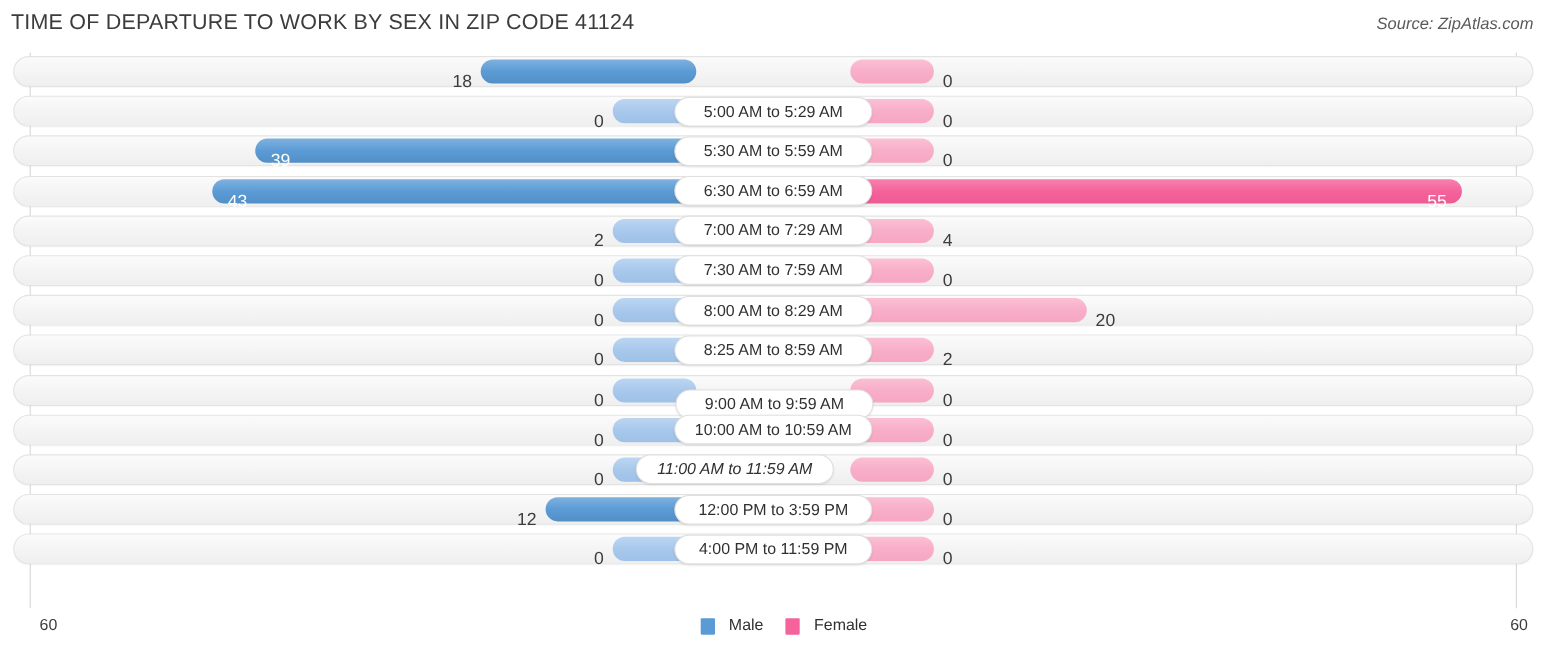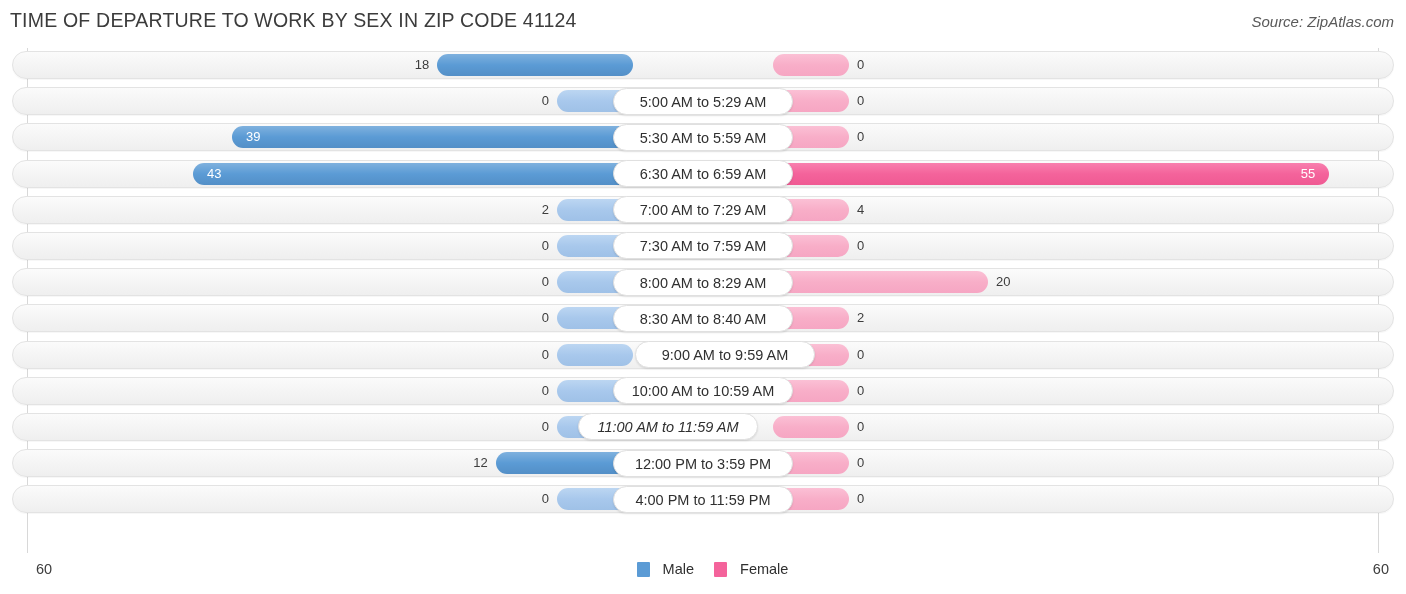--- a/index.html
+++ b/index.html
@@ -107,24 +107,24 @@
   .bar.female {
     background: linear-gradient(to bottom, #f87fae 0%, #f4639b 50%, #ef5a93 100%);
   }
   .bar.female.light {
     background: linear-gradient(to bottom, #fbc0d5 0%, #f8aec8 50%, #f6a6c3 100%);
   }
 
   
   .val {
     position: absolute;
-    top: 6px;
+    top: 16px;
     height: 22px;
     line-height: 22px;
-    font-size: 13px;
+    font-size: 16px;
     color: #3d3d3d;
     white-space: nowrap;
   }
   .val.inside {
     color: #ffffff;
   }
   .val.male-out   { text-align: right; }
   .val.female-out { text-align: left;  }
 
   
@@ -258,29 +258,29 @@
           <div class="bar female light" style="left: 773px; width: 215px;"></div>
           <div class="val female-out" style="left: 996px; width: 52px;">20</div>
           <div class="cat-pill" style="left: 613px; width: 180px;">8:00 AM to 8:29 AM</div>
         </div>
         <div class="row">
           <div class="track"></div>
           <div class="bar male light" style="left: 557px; width: 76px;"></div>
           <div class="val male-out" style="left: 497px; width: 52px;">0</div>
           <div class="bar female light" style="left: 773px; width: 76px;"></div>
           <div class="val female-out" style="left: 857px; width: 52px;">2</div>
-          <div class="cat-pill" style="left: 613px; width: 180px;">8:30 AM to 8:40 AM</div>
-        </div>
-        <div class="row">
-          <div class="track"></div>
-          <div class="bar male light" style="left: 557px; width: 76px;"></div>
-          <div class="val male-out" style="left: 497px; width: 52px;">0</div>
-          <div class="bar female light" style="left: 773px; width: 76px;"></div>
-          <div class="val female-out" style="left: 857px; width: 52px;">0</div>
-          <div class="cat-pill" style="left: 635px; width: 180px;">9:00 AM to 9:59 AM</div>
+          <div class="cat-pill" style="left: 613px; width: 180px;">8:25 AM to 8:59 AM</div>
+        </div>
+        <div class="row">
+          <div class="track"></div>
+          <div class="bar male light" style="left: 557px; width: 76px;"></div>
+          <div class="val male-out" style="left: 497px; width: 52px;">0</div>
+          <div class="bar female light" style="left: 773px; width: 76px;"></div>
+          <div class="val female-out" style="left: 857px; width: 52px;">0</div>
+          <div class="cat-pill" style="left: 614px; width: 180px; margin-top: 13px;">9:00 AM to 9:59 AM</div>
         </div>
         <div class="row">
           <div class="track"></div>
           <div class="bar male light" style="left: 557px; width: 76px;"></div>
           <div class="val male-out" style="left: 497px; width: 52px;">0</div>
           <div class="bar female light" style="left: 773px; width: 76px;"></div>
           <div class="val female-out" style="left: 857px; width: 52px;">0</div>
           <div class="cat-pill" style="left: 613px; width: 180px;">10:00 AM to 10:59 AM</div>
         </div>
         <div class="row">

